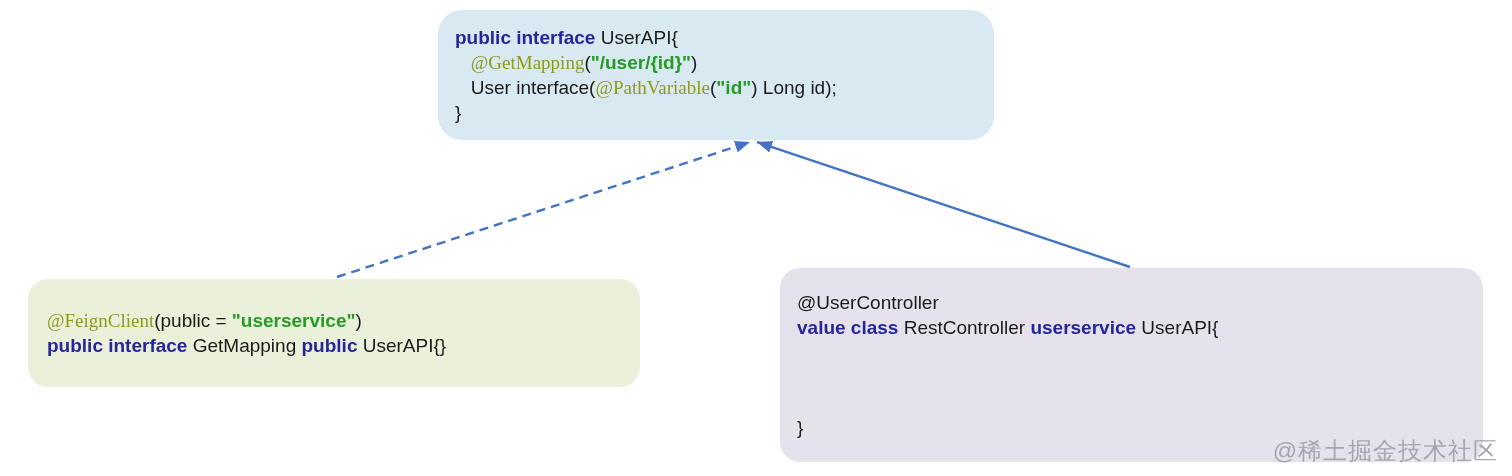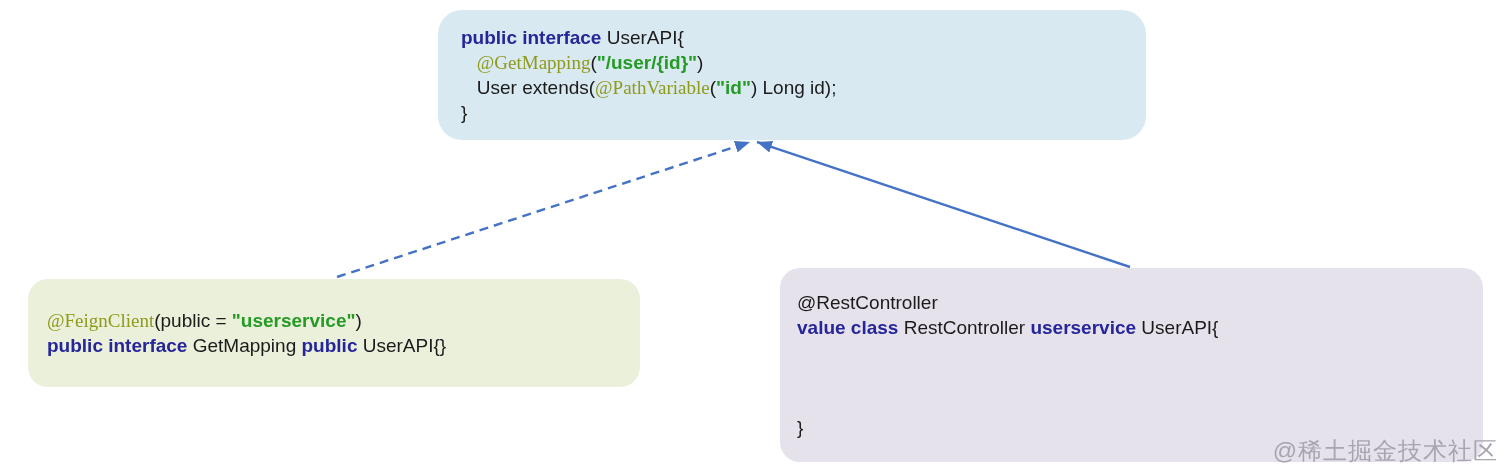--- a/index.html
+++ b/index.html
@@ -12,23 +12,23 @@
     font-family: "Liberation Sans", "DejaVu Sans", sans-serif;
   }
   .code-box {
     position: absolute;
     box-sizing: border-box;
     font-size: 19px;
     line-height: 25px;
   }
   .code-line { white-space: pre; }
   .box-api {
-    left: 438px; top: 10px; width: 708px; height: 130px;
+    left: 438px; top: 10px; width: 556px; height: 130px;
     background: var(--api-box-bg); border-radius: 24px;
-    padding: 15px 20px 0 23px;
+    padding: 15px 20px 0 17px;
   }
   .box-client {
     left: 28px; top: 279px; width: 612px; height: 108px;
     background: var(--client-box-bg); border-radius: 20px;
     padding: 29px 20px 0 19px;
   }
   .box-controller {
     left: 780px; top: 268px; width: 703px; height: 194px;
     background: var(--controller-box-bg); border-radius: 20px;
     padding: 22px 20px 0 17px;
@@ -53,31 +53,31 @@
   }
 </style>
 </head>
 <body>
 
 <div class="canvas">
 
   <div class="code-box box-api">
       <div class="code-line"><span class="seg-kw bold">public interface</span><span class="seg-pl"> UserAPI{</span></div>
       <div class="code-line"><span class="seg-pl">   </span><span class="seg-ann">@GetMapping</span><span class="seg-pl">(</span><span class="seg-str bold">"/user/{id}"</span><span class="seg-pl">)</span></div>
-      <div class="code-line"><span class="seg-pl">   User extends(</span><span class="seg-ann">@PathVariable</span><span class="seg-pl">(</span><span class="seg-str bold">"id"</span><span class="seg-pl">) Long id);</span></div>
+      <div class="code-line"><span class="seg-pl">   User interface(</span><span class="seg-ann">@PathVariable</span><span class="seg-pl">(</span><span class="seg-str bold">"id"</span><span class="seg-pl">) Long id);</span></div>
       <div class="code-line"><span class="seg-pl">}</span></div>
     </div>
 
   <div class="code-box box-client">
       <div class="code-line"><span class="seg-ann">@FeignClient</span><span class="seg-pl">(public = </span><span class="seg-str bold">"userservice"</span><span class="seg-pl">)</span></div>
       <div class="code-line"><span class="seg-kw bold">public interface</span><span class="seg-pl"> GetMapping </span><span class="seg-kw bold">public</span><span class="seg-pl"> UserAPI{}</span></div>
     </div>
 
   <div class="code-box box-controller">
-      <div class="code-line"><span class="seg-pl">@RestController</span></div>
+      <div class="code-line"><span class="seg-pl">@UserController</span></div>
       <div class="code-line"><span class="seg-kw bold">value class</span><span class="seg-pl"> RestController </span><span class="seg-kw bold">userservice</span><span class="seg-pl"> UserAPI{</span></div>
       <div class="code-line">&nbsp;</div>
       <div class="code-line">&nbsp;</div>
       <div class="code-line">&nbsp;</div>
       <div class="code-line"><span class="seg-pl">}</span></div>
     </div>
 
   <svg class="arrow-layer" viewBox="0 0 1512 476" xmlns="http://www.w3.org/2000/svg">
     <defs>
       <marker id="arrowhead" markerUnits="userSpaceOnUse" markerWidth="15" markerHeight="12" refX="15" refY="6" orient="auto">

